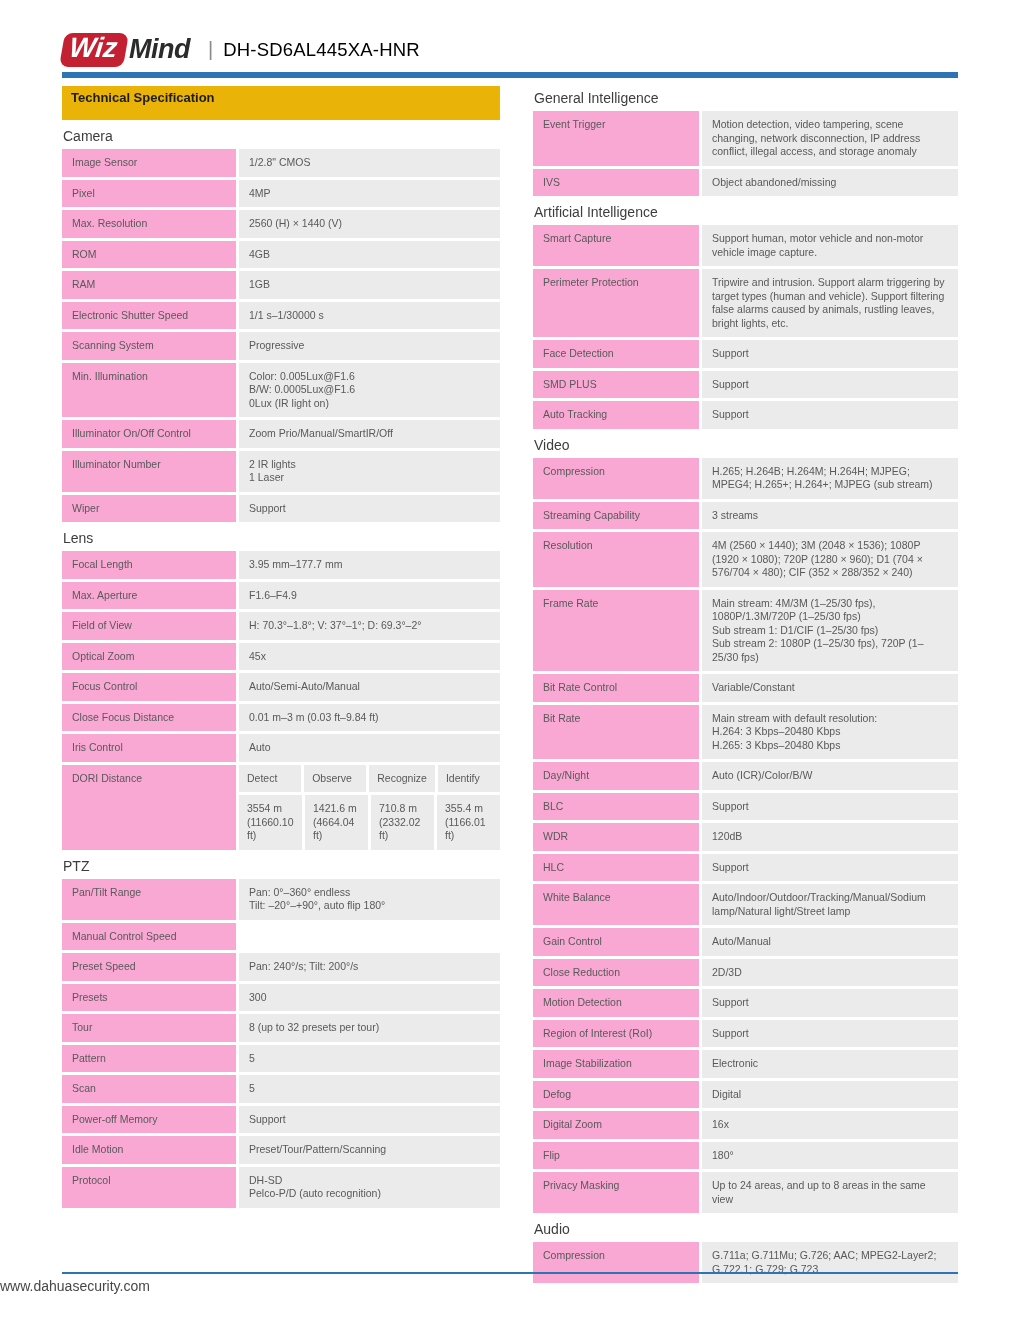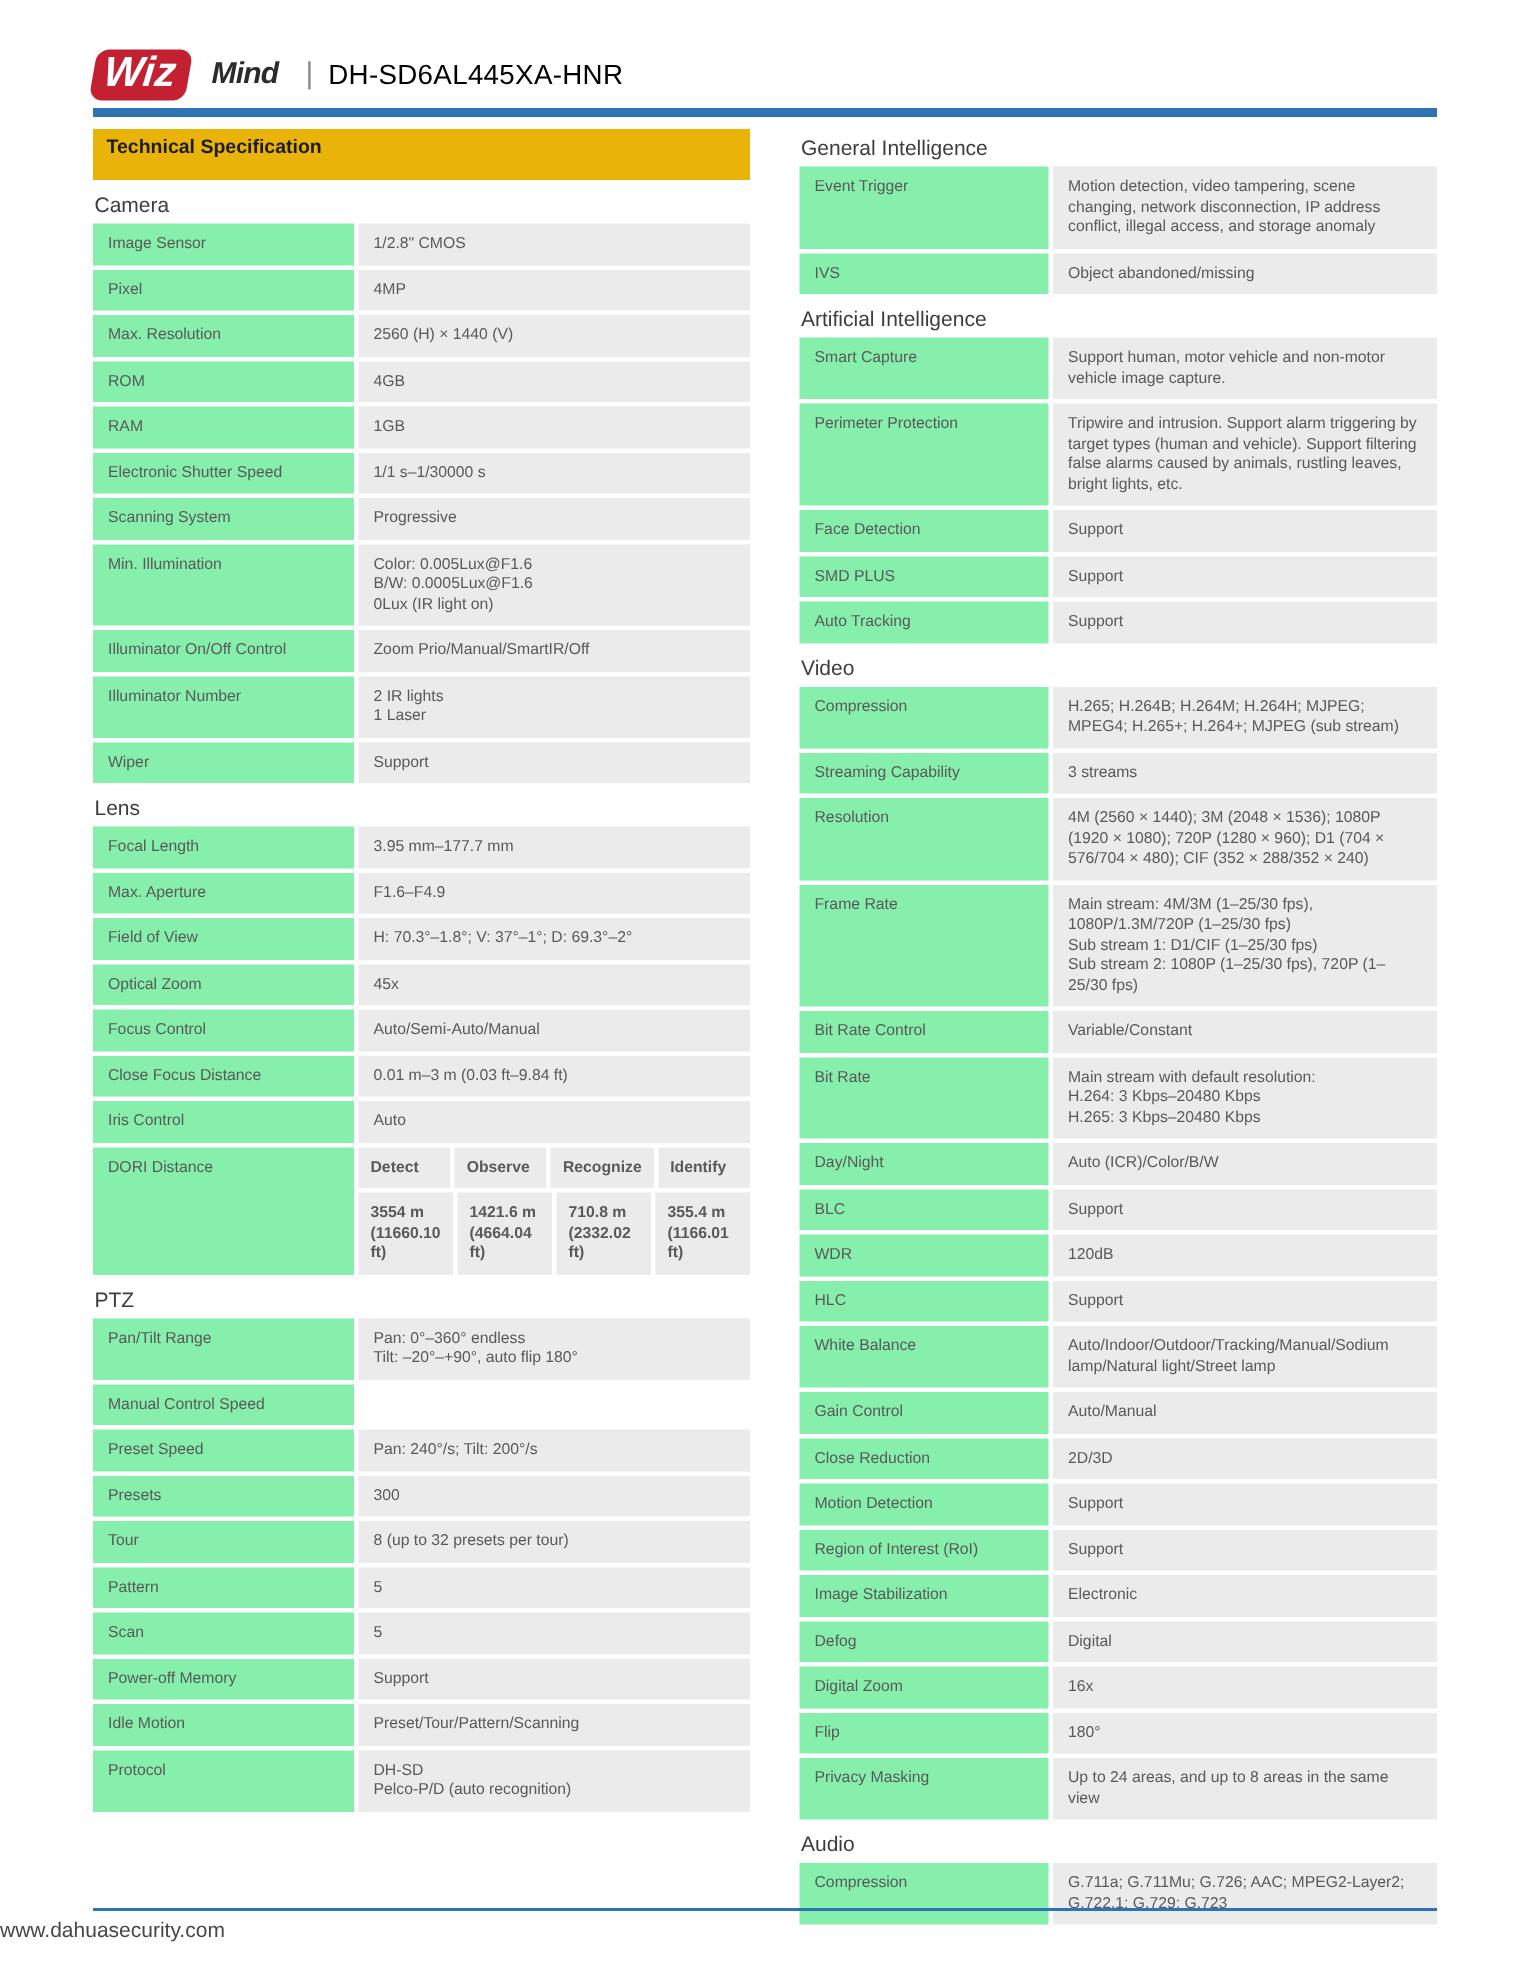--- a/index.html
+++ b/index.html
@@ -15,22 +15,22 @@
   .logo { display:flex; align-items:center; }
   .wiz {
     background:var(--logo-red,#C32032);
     transform:skew(-10deg);
     border-radius:8px 9px 8px 9px;
     padding:0 9px 4px 7px;
     display:inline-block;
   }
   .wiz-text { display:inline-block; transform:skew(4deg); color:#ffffff;
     font-weight:700; font-style:italic; font-size:28px; line-height:30px; }
-  .mind { color:#2b2b2b; font-weight:700; font-style:italic; font-size:20px;
-    margin-left:15px; letter-spacing:-0.5px; }
+  .mind { color:#2b2b2b; font-weight:700; font-style:italic; font-size:27px;
+    margin-left:3px; letter-spacing:-0.5px; }
   .hdr-divider { color:#8a8a8a; font-size:20px; font-weight:300; margin:0 10px 0 18px; }
   .model { color:#000000; font-size:18.5px; letter-spacing:0.2px; }
 
   .blue-rule { height:6px; background:var(--accent-blue,#2E74B5); }
 
   
   .columns { display:flex; gap:33px; margin-top:8px; align-items:flex-start; }
   .col-left  { width:438px; }
   .col-right { width:425px; }
 
@@ -40,26 +40,26 @@
     margin-bottom:4px;
   }
   .section-heading { font-size:14px; color:#3d3d3d; margin:8px 0 5px 1px; }
   .col-right > .section-heading:first-child { margin-top:4px; }
 
   .row { display:flex; gap:3px; margin-bottom:3px; }
   .cell {
     padding:7px 10px; font-size:10.5px; line-height:13.5px; color:#595959;
     white-space:pre-line;
   }
-  .label { background:#86efac; flex-shrink:0; }
+  .label { background:#f9a8d4; flex-shrink:0; }
   .col-left  .label { width:174px; }
   .col-right .label { width:166px; }
   .value { background:#EBEBEB; flex:1; }
   .value.dori { display:flex; flex-direction:column; gap:3px; padding:0; background:transparent; }
-  .dori-row { display:flex; gap:3px;font-weight:bold; }
+  .dori-row { display:flex; gap:3px; }
   .dori-cell { flex:1; background:#EBEBEB; padding:7px 8px; }
 
   
   .footer-rule { position:absolute; left:62px; top:1272px; width:896px; height:2px;
     background:var(--accent-blue,#2E74B5); }
   .footer-url { position:absolute; left:0; right:0; top:1278px; text-align:left;
     font-size:14px; color:#474747; }
 </style>
 </head>
 <body>

